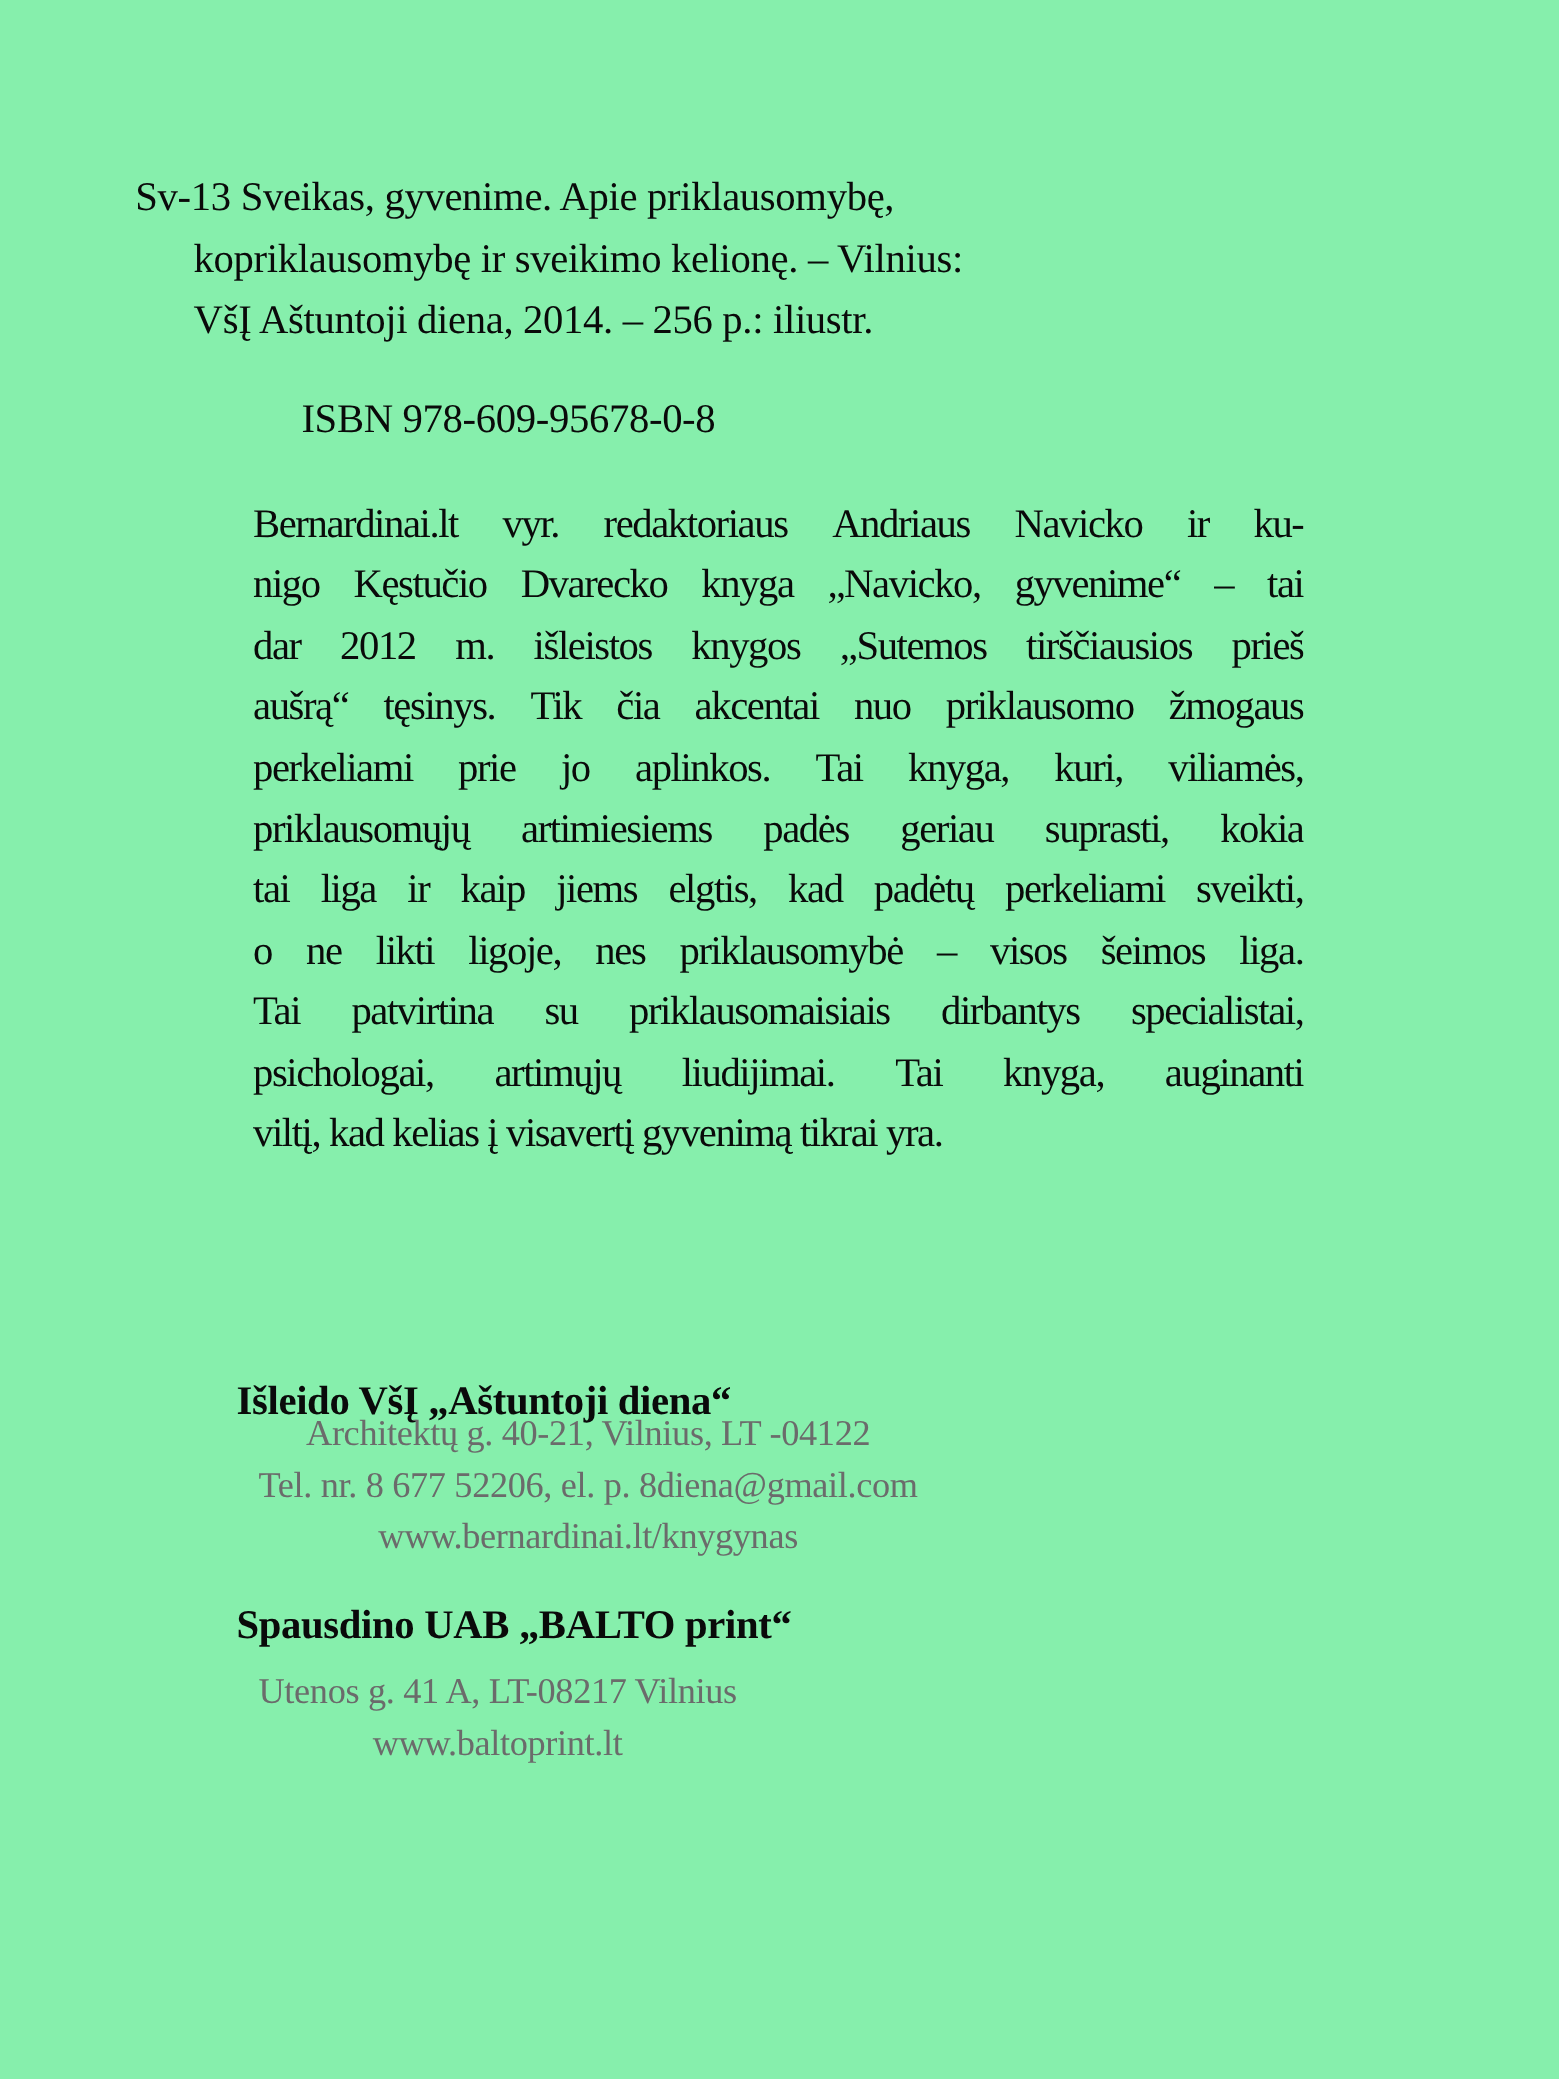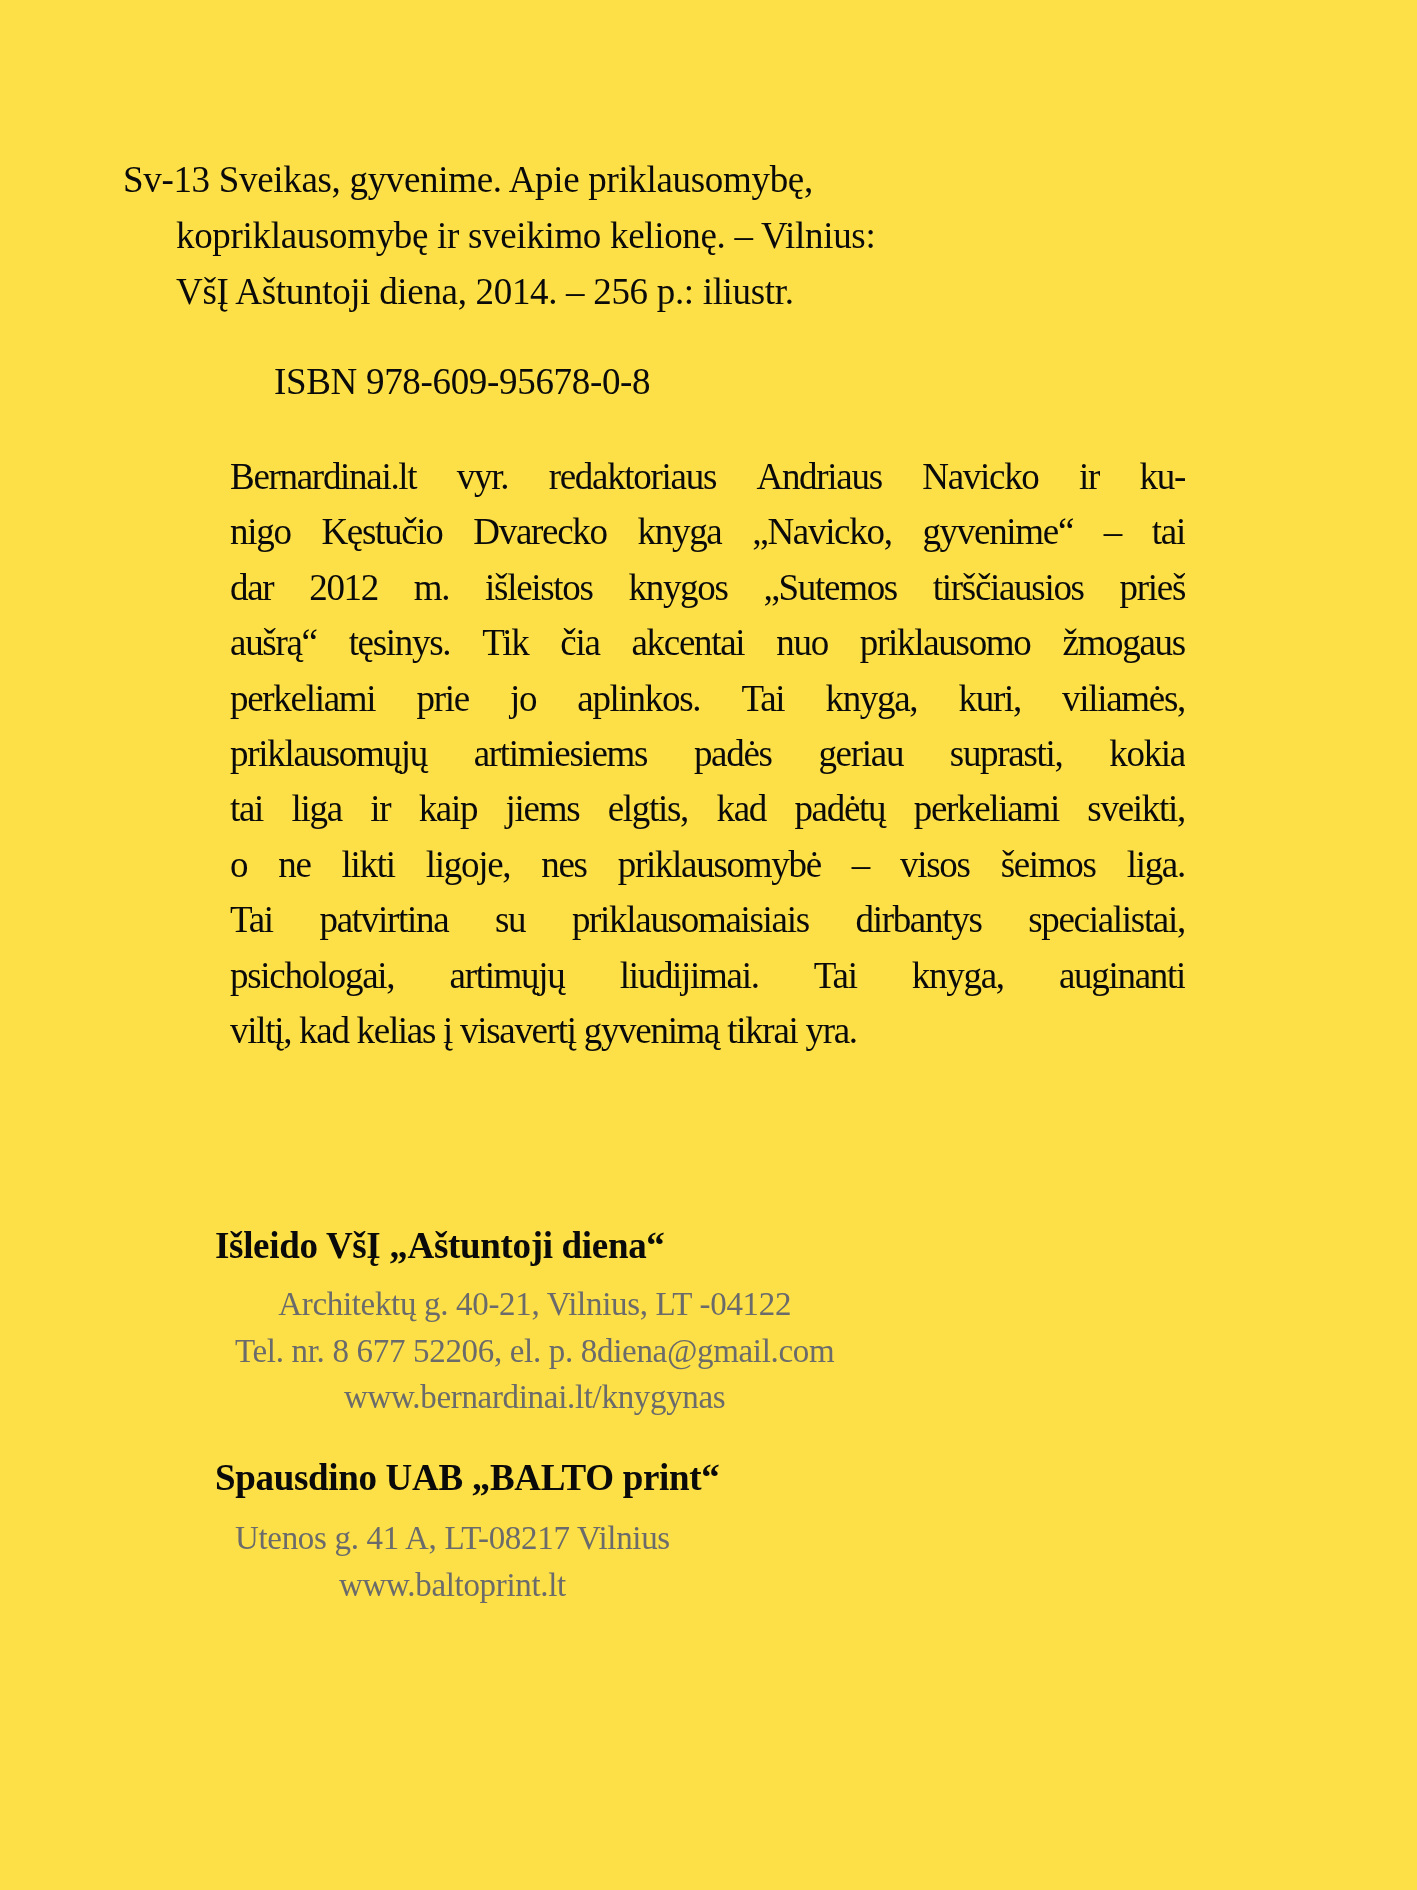--- a/index.html
+++ b/index.html
@@ -1,20 +1,20 @@
 <!DOCTYPE html>
 <html><head>
 <meta charset="utf-8">
 <style>
   html, body { margin: 0; padding: 0; background: #ffffff; }
   .page {
     position: relative;
     width: 1417px;
     height: 1890px;
-    background: #fde047;
+    background: #86efac;
     font-family: "Liberation Serif", "DejaVu Serif", serif;
     color: #0a0a0a;
     letter-spacing: -0.02em;
     overflow: hidden;
   }
   .abs { position: absolute; }
 
   
   .catalog-entry { left: 123px; top: 152px; font-size: 37px; line-height: 56px; white-space: nowrap; }
   .catalog-entry .cont { margin-left: 53px; }
@@ -22,21 +22,21 @@
   .isbn-line { left: 274px; top: 354px; font-size: 37px; line-height: 56px; white-space: nowrap; }
 
   
   .annotation { left: 230px; top: 449px; width: 955px; font-size: 37px; line-height: 55.4px; letter-spacing: -0.035em; }
   .annotation .jline { display: flex; justify-content: space-between; height: 55.4px; overflow: hidden; }
   .annotation .lastline { text-align: left; height: 55.4px; overflow: hidden; }
 
   .udk-line { left: 230px; top: 1090px; width: 950px; text-align: right; font-size: 37px; line-height: 56px; }
 
   .block-heading { font-size: 37px; font-weight: bold; line-height: 48px; white-space: nowrap; }
-  .publisher-heading { left: 215px; top: 1222px; }
+  .publisher-heading { left: 215px; top: 1250px; }
   .printer-heading   { left: 215px; top: 1454px; }
 
   .address { font-size: 33px; line-height: 46.5px; color: #6b6b6b; white-space: nowrap; text-align: center; }
   .publisher-address { left: 235px; top: 1281px; }
   .printer-address   { left: 235px; top: 1515px; }
 
   .format-line { left: 212px; top: 1648px; font-size: 37px; line-height: 52px; white-space: nowrap; }
   .format-line b { font-weight: bold; }
 </style>
 </head>

